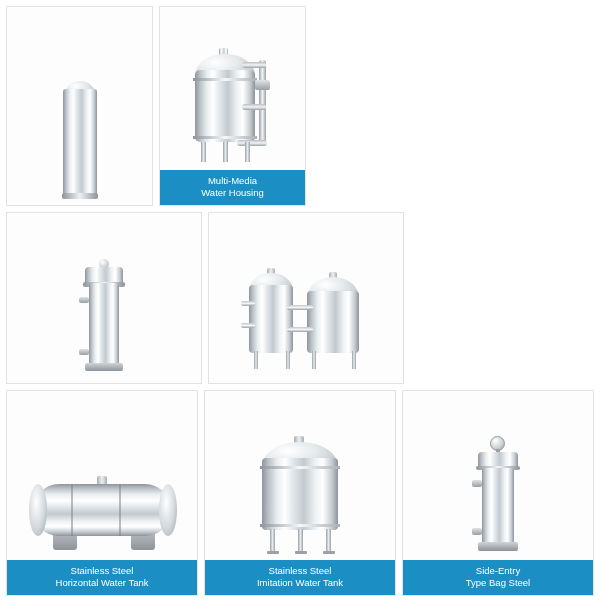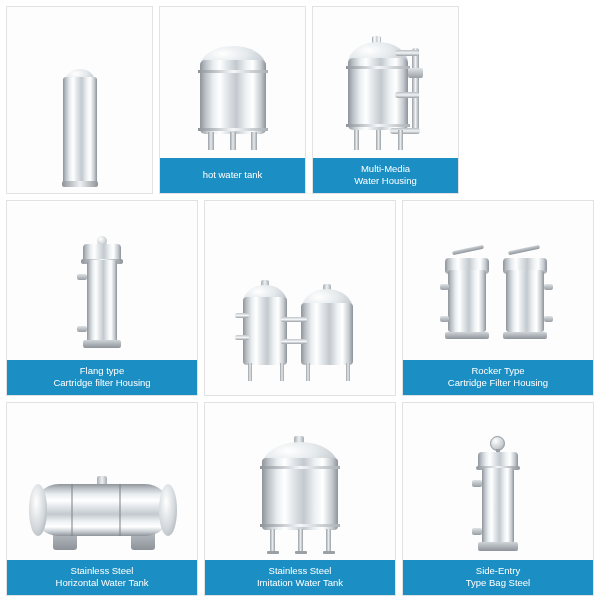--- a/index.html
+++ b/index.html
@@ -242,37 +242,20 @@
     <div class="card">
       <div class="photo">
         <div class="t2">
           <div class="dome cap-top"></div>
           <div class="body metal-v"></div>
           <div class="base"></div>
         </div>
       </div>
     </div>
 
-    <div class="card">
-      <div class="photo">
-        <div class="t3">
-          <div class="dome cap-top"></div>
-          <div class="body metal-v"></div>
-          <div class="ring r1"></div>
-          <div class="ring r2"></div>
-          <div class="leg l1"></div>
-          <div class="leg l2"></div>
-          <div class="leg l3"></div>
-        </div>
-      </div>
-      <div class="caption">
-        <span class="l1">hot water tank</span>
-        <span class="l2"></span>
-      </div>
-    </div>
 
     <div class="card">
       <div class="photo">
         <div class="t4">
           <div class="nub metal-v"></div>
           <div class="dome cap-top"></div>
           <div class="body metal-v"></div>
           <div class="ring r1"></div>
           <div class="ring r2"></div>
           <div class="pipe-v"></div>
@@ -299,24 +282,20 @@
       <div class="photo">
         <div class="t5">
           <div class="knob"></div>
           <div class="head metal-v"></div>
           <div class="flange"></div>
           <div class="body metal-v"></div>
           <div class="port p1"></div>
           <div class="port p2"></div>
           <div class="base"></div>
         </div>
-      </div>
-      <div class="caption">
-        <span class="l1">Flang type</span>
-        <span class="l2">Cartridge filter Housing</span>
       </div>
     </div>
 
     <div class="card">
       <div class="photo">
         <div class="t6">
           <div class="nub nA"></div>
           <div class="nub nB"></div>
           <div class="tank domeA cap-top"></div>
           <div class="tank bodyA metal-v"></div>
@@ -327,42 +306,20 @@
           <div class="pipe pp3"></div>
           <div class="pipe pp4"></div>
           <div class="leg la1"></div>
           <div class="leg la2"></div>
           <div class="leg lb1"></div>
           <div class="leg lb2"></div>
         </div>
       </div>
     </div>
 
-    <div class="card">
-      <div class="photo">
-        <div class="t7">
-          <div class="arm a1"></div>
-          <div class="arm a2"></div>
-          <div class="capA metal-v"></div>
-          <div class="bodyA metal-v"></div>
-          <div class="capB metal-v"></div>
-          <div class="bodyB metal-v"></div>
-          <div class="port p1"></div>
-          <div class="port p2"></div>
-          <div class="port p3"></div>
-          <div class="port p4"></div>
-          <div class="base bA"></div>
-          <div class="base bB"></div>
-        </div>
-      </div>
-      <div class="caption">
-        <span class="l1">Rocker Type</span>
-        <span class="l2">Cartridge Filter Housing</span>
-      </div>
-    </div>
 
   </div>
 
   <div class="row row-3">
 
     <div class="card">
       <div class="photo">
         <div class="t8">
           <div class="saddle sd1"></div>
           <div class="saddle sd2"></div>

